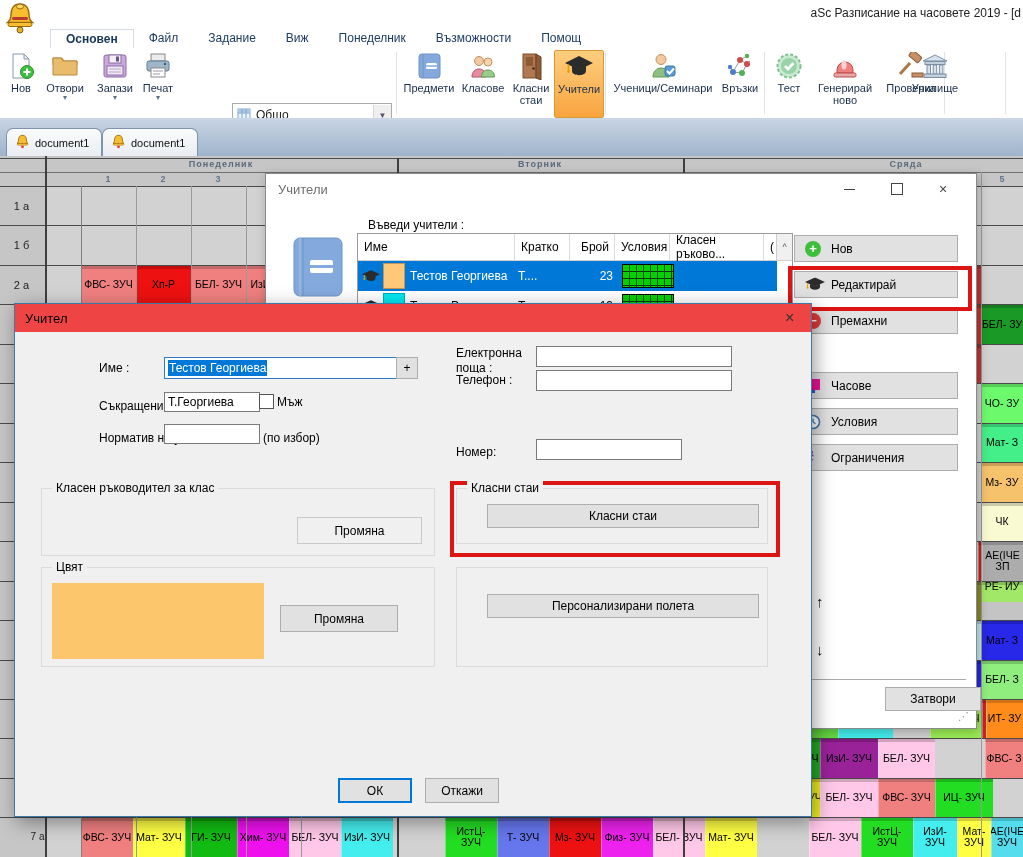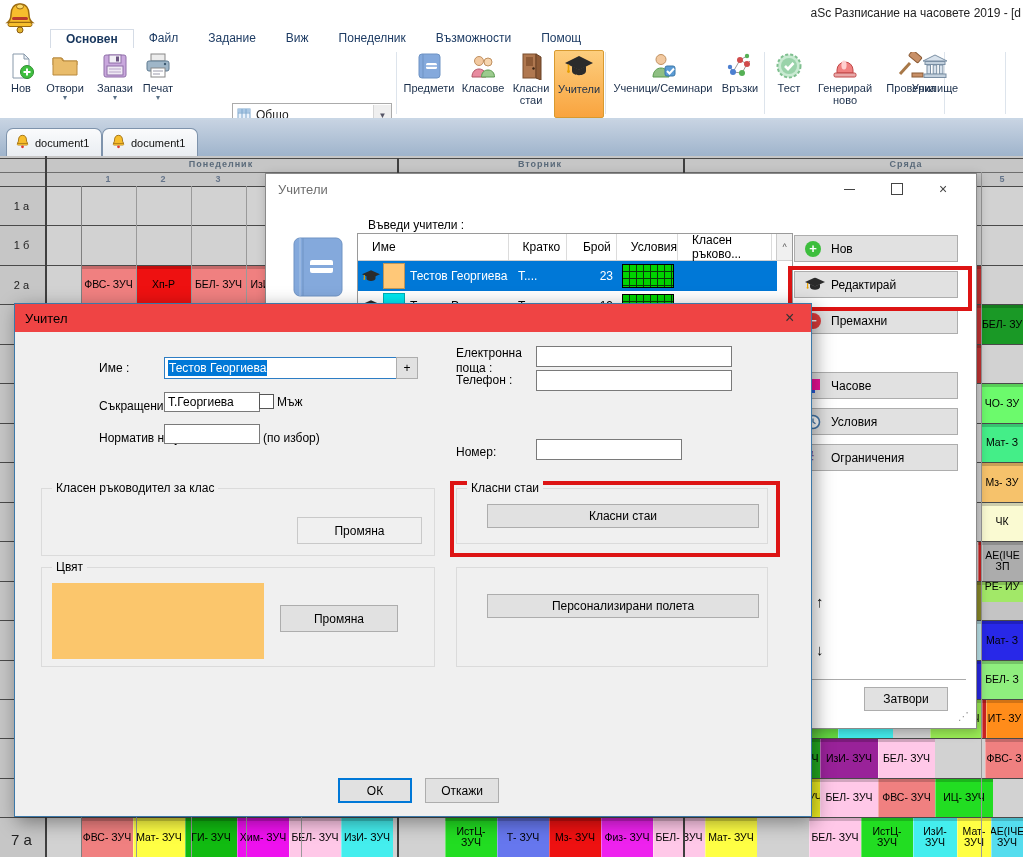--- a/index.html
+++ b/index.html
@@ -63,21 +63,21 @@
      display:flex;align-items:center;}
 
   
   #dlg-teachers{left:265px;top:173px;width:710px;height:554px;background:#fff;border:1px solid #8A8A8A;
      box-shadow:2px 3px 10px rgba(0,0,0,.25);}
   #dlg-teachers .titlebar{position:absolute;left:0;top:0;width:100%;height:30px;background:#fff;}
   #dlg-teachers .ttl{position:absolute;left:12px;top:8px;font-size:13px;color:#6F6F6F;}
   .cap-ic{display:inline-flex;}
   #t-table{position:absolute;left:91px;top:59px;width:434px;background:#fff;border:1px solid #9A9A9A;}
   #t-head{display:flex;height:26px;border-bottom:1px solid #D0D0D0;align-items:center;font-size:12px;color:#000;}
-  #t-head .hc{height:100%;display:flex;align-items:center;padding-left:6px;border-right:1px solid #DCDCDC;box-sizing:border-box;margin-left:8px;}
+  #t-head .hc{height:100%;display:flex;align-items:center;padding-left:6px;border-right:1px solid #DCDCDC;box-sizing:border-box;}
   .t-row{display:flex;height:30px;align-items:center;font-size:12px;}
   .t-row.sel{background:#0078D7;color:#fff;}
   .t-sw{width:20px;height:24px;margin:0 5px 0 3px;border:1px solid rgba(0,0,0,.25);}
   .cond{width:50px;height:22px;border:1px solid #000;background:#00D400;
      background-image:repeating-linear-gradient(to right,transparent 0 6px,#0A3A0A 6px 7px),
                       repeating-linear-gradient(to bottom,transparent 0 6px,#0A3A0A 6px 7px);}
   #scrollup{position:absolute;right:0;top:0;width:15px;height:26px;background:#F0F0F0;border-left:1px solid #CCC;
      font-size:9px;color:#555;display:flex;align-items:center;justify-content:center;}
   .circ{width:16px;height:16px;border-radius:50%;display:flex;align-items:center;justify-content:center;
      color:#fff;font-size:13px;font-weight:bold;line-height:16px;}
@@ -436,21 +436,21 @@
       <div class="rlabel" style="top: 280.5px; font-size: 11px;">3 б</div>
       <div class="rlabel" style="top: 320px; font-size: 11px;">3 в</div>
       <div class="rlabel" style="top: 359.5px; font-size: 11px;">4 а</div>
       <div class="rlabel" style="top: 399px; font-size: 11px;">4 б</div>
       <div class="rlabel" style="top: 438.5px; font-size: 11px;">5 а</div>
       <div class="rlabel" style="top: 478px; font-size: 11px;">5 б</div>
       <div class="rlabel" style="top: 517.5px; font-size: 11px;">5 в</div>
       <div class="rlabel" style="top: 556.5px; font-size: 11px;">6 а</div>
       <div class="rlabel" style="top: 596px; font-size: 11px;">6 б</div>
       <div class="rlabel" style="top: 635.5px; font-size: 11px;">6 в</div>
-      <div class="rlabel" style="top: 675px; font-size: 15px;">7 а</div>
+      <div class="rlabel" style="top: 675px; font-size: 10px; padding-left: 16px;">7 а</div>
     </div>
 
   <div class="abs" id="dlg-teachers">
     <div class="titlebar">
       <span class="ttl">Учители</span>
       <span class="winglyphs" style="left:578px;">
         <span class="g-min"></span>
         <span class="g-max"></span>
         <span class="g-x">×</span>
       </span>
@@ -559,21 +559,21 @@
         </span>
       <span>Ограничения</span>
     </button>
 
     <div class="red-box" style="left:522px;top:92px;width:176px;height:37px"></div>
 
     <span class="arrow-btn" style="left:550px;top:419px">↑</span>
     <span class="arrow-btn" style="left:550px;top:467px">↓</span>
 
     <div class="abs" style="left:525px;top:505px;width:175px;height:1px;background:#ABABAB"></div>
-    <button class="w-btn" style="left:598px;top:513px;width:84px;height:24px">
+    <button class="w-btn" style="left:619px;top:513px;width:96px;height:24px">
         <span>Затвори</span>
       </button>
     <span class="grip" style="left:692px;top:536px">⋰</span>
   </div>
 
   <div class="abs" id="dlg-teacher">
     <div class="titlebar">
       <span class="ttl">Учител</span>
       <span class="abs" style="left:770px;top:5px;font-size:16px;color:#333">×</span>
     </div>

